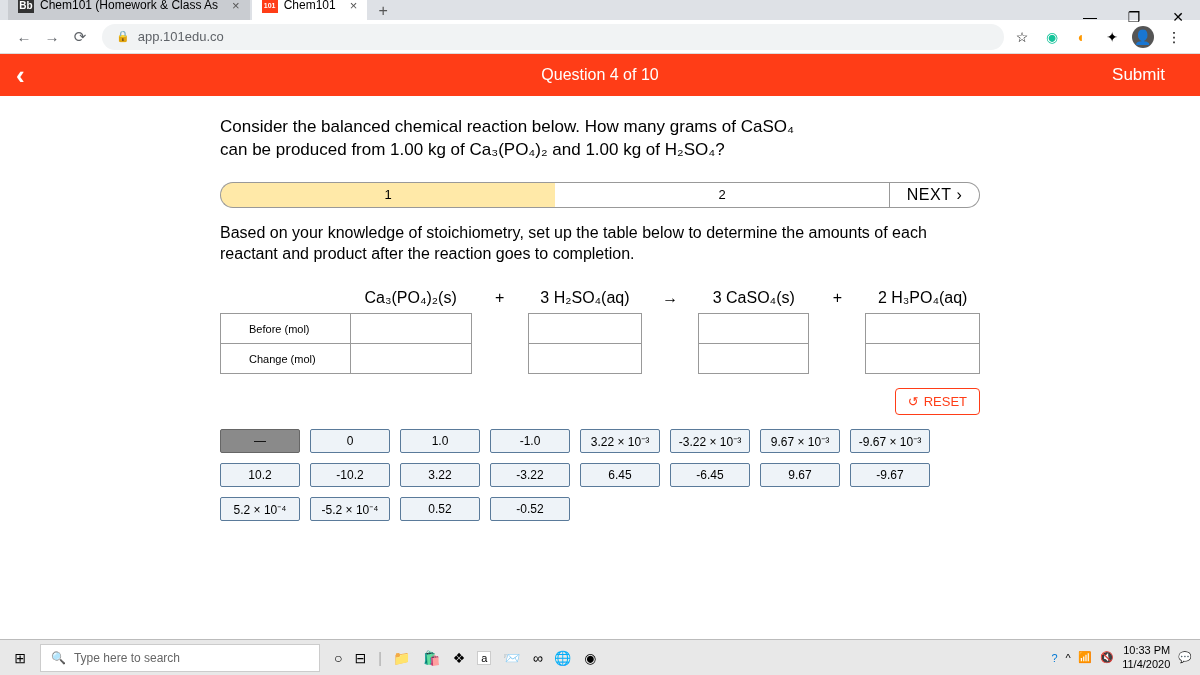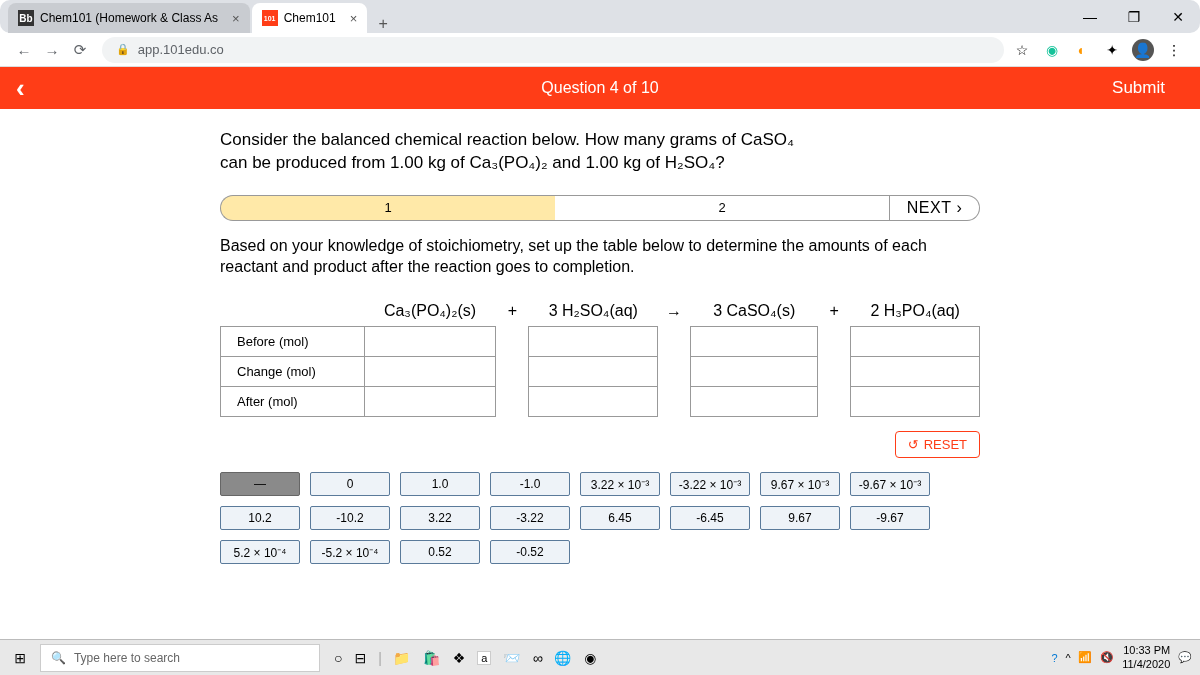--- a/index.html
+++ b/index.html
@@ -1,19 +1,19 @@
 <!DOCTYPE html>
 <html><head>
 <meta charset="utf-8">
 <style>
 * { margin: 0; padding: 0; box-sizing: border-box; font-family: Arial, sans-serif; }
 body { width: 1200px; height: 675px; background: #fff; overflow: hidden; position: relative; }
 
 
-.browser-top { height: 33px; background: #dee1e6; display: flex; align-items: flex-end; padding-left: 8px; border-radius: 10px; }
+.browser-top { height: 20px; background: #dee1e6; display: flex; align-items: flex-end; padding-left: 8px; }
 .tab { background: #fff; height: 30px; display: flex; align-items: center; padding: 0 10px; font-size: 12px; border-radius: 8px 8px 0 0; margin-right: 2px; }
 .tab.inactive { background: #c9ccd1; }
 .tab-icon { width: 16px; height: 16px; margin-right: 6px; font-size: 10px; display: flex; align-items: center; justify-content: center; }
 .tab-close { margin-left: 14px; font-size: 13px; color: #555; }
 .tab-new { width: 28px; display: flex; align-items: center; justify-content: center; font-size: 16px; color: #555; }
 .win-controls { position: absolute; right: 0; top: 0; display: flex; height: 33px; align-items: center; }
 .win-btn { width: 44px; text-align: center; font-size: 14px; }
 
 .addr-bar { height: 34px; background: #fff; display: flex; align-items: center; padding: 0 10px; border-bottom: 1px solid #ddd; }
 .nav-btn { width: 28px; text-align: center; color: #5f6368; font-size: 15px; }
@@ -35,21 +35,21 @@
 
 .step-bar { display: flex; align-items: center; margin: 20px 0 14px 0; }
 .step { flex: 1; height: 26px; border: 1px solid #999; display: flex; align-items: center; justify-content: center; font-size: 13px; }
 .step.active { background: #ffe9a8; border-right: none; border-radius: 13px 0 0 13px; }
 .step.two { border-left: none; }
 .next-btn { width: 90px; height: 26px; border: 1px solid #999; border-left: none; border-radius: 0 13px 13px 0; display: flex; align-items: center; justify-content: center; font-size: 16px; letter-spacing: 0.5px; }
 
 .step-text { font-size: 16px; line-height: 1.35; margin-bottom: 18px; }
 
 .table { border-collapse: collapse; margin-left: 0; }
-.table td, .table th { border: 1px solid #999; padding: 6px 16px; font-size: 13px; font-weight: normal; text-align: left; }
+.table td, .table th { border: 1px solid #999; padding: 6px 28px; font-size: 11px; font-weight: normal; text-align: left; }
 .table th.hdr { border: none; padding: 6px 4px; text-align: center; font-size: 16px; }
 .table td.lbl { width: 160px; }
 .table td.cell { width: 140px; height: 30px; }
 .plus { border: none !important; width: 30px; text-align: center !important; }
 
 .reset-btn { float: right; margin: 14px 0; color: #ff3d17; border: 1px solid #ff3d17; background: #fff; padding: 5px 12px; border-radius: 4px; font-size: 13px; display: flex; align-items: center; gap: 5px; }
 
 .tiles { clear: both; display: flex; flex-wrap: wrap; gap: 10px; }
 .tile { width: 80px; height: 24px; border: 1px solid #5a7a9a; background: #eef3f8; display: flex; align-items: center; justify-content: center; font-size: 12px; border-radius: 2px; }
 .tile.blank { background: #8a8a8a; border-color: #666; }
@@ -143,30 +143,20 @@
         <td class="cell"></td>
             <td class="plus"></td>
         <td class="cell"></td>
             <td class="plus"></td>
         <td class="cell"></td>
             <td class="plus"></td>
         <td class="cell"></td>
       </tr>
       <tr>
         <td class="lbl">Change (mol)</td>
-        <td class="cell"></td>
-            <td class="plus"></td>
-        <td class="cell"></td>
-            <td class="plus"></td>
-        <td class="cell"></td>
-            <td class="plus"></td>
-        <td class="cell"></td>
-      </tr>
-      <tr>
-        <td class="lbl">After (mol)</td>
         <td class="cell"></td>
             <td class="plus"></td>
         <td class="cell"></td>
             <td class="plus"></td>
         <td class="cell"></td>
             <td class="plus"></td>
         <td class="cell"></td>
       </tr>
     </tbody>
       </table>

